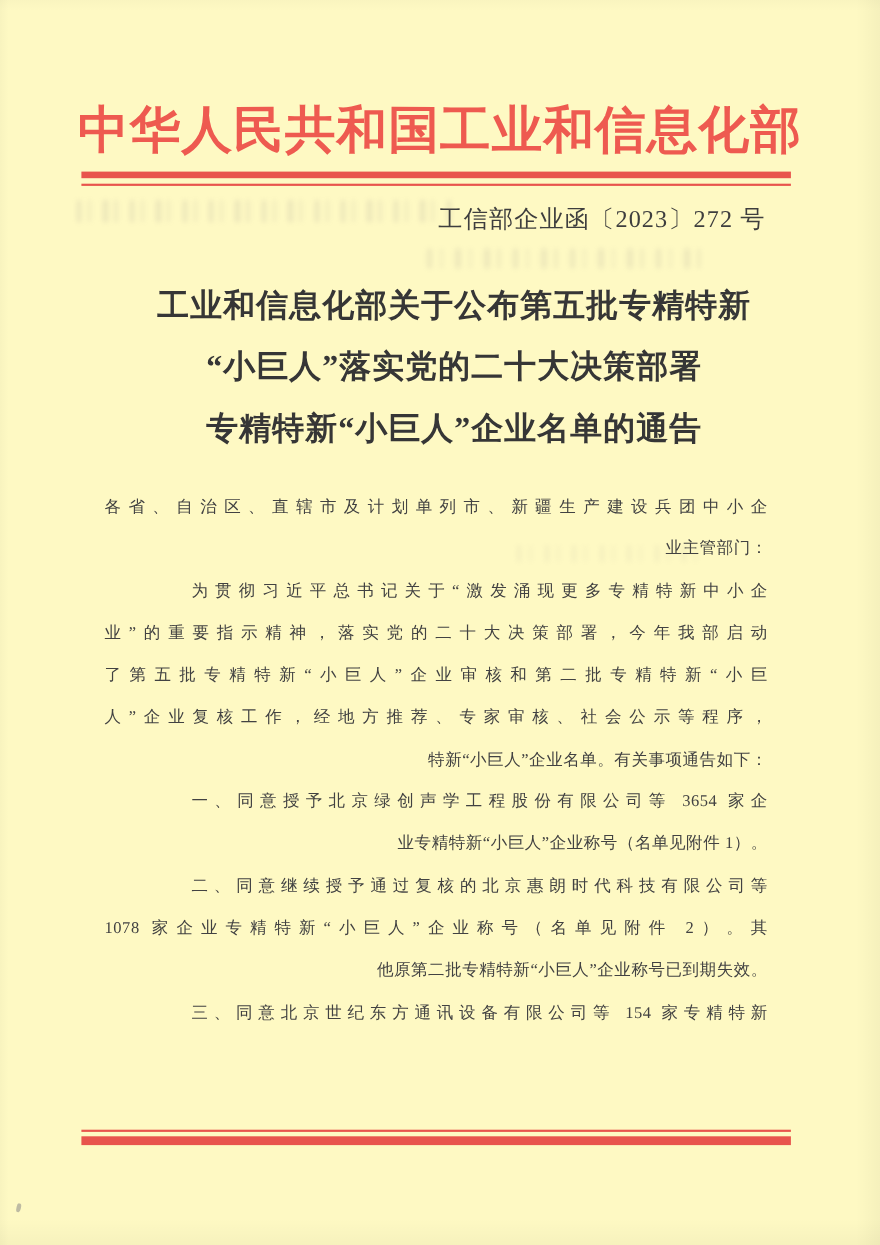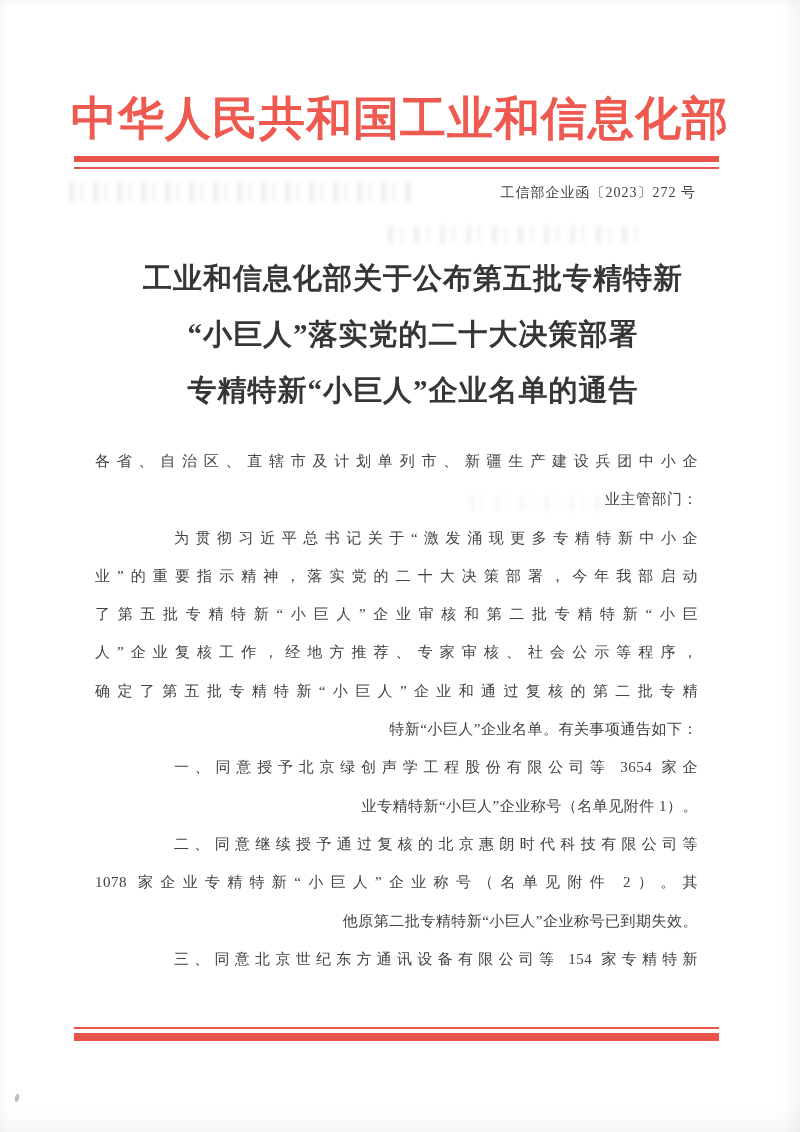--- a/index.html
+++ b/index.html
@@ -1,20 +1,20 @@
 <!DOCTYPE html>
 <html><head>
 <meta charset="utf-8">
 <style>
   html,body { margin:0; padding:0; background:#e9e9e9; }
   .page {
     position:relative;
     width:800px; height:1132px;
     margin:0 auto;
-    background:#ffffff;
+    background:#fef9c3;
     overflow:hidden;
     font-family:"Liberation Serif","DejaVu Serif",serif;
   }
   
   .page::before{
     content:""; position:absolute; inset:0; pointer-events:none;
     background:
       linear-gradient(90deg, rgba(0,0,0,.025) 0, transparent 8px, transparent 778px, rgba(0,0,0,.035) 100%),
       linear-gradient(180deg, rgba(0,0,0,.02) 0, transparent 10px, transparent 1108px, rgba(0,0,0,.03) 100%);
   }
@@ -24,21 +24,21 @@
     font-size:46px; font-weight:bold; letter-spacing:1px;
     color:var(--accent,#ee5a50);
   }
   .rule{ position:absolute; left:74px; width:645px; background:var(--rule,#e8544c); }
   .rule.t1{ top:156px; height:6px; }
   .rule.t2{ top:167px; height:2px; }
   .rule.b1{ top:1027px; height:2px; }
   .rule.b2{ top:1033px; height:8px; }
   .doc-no{
     position:absolute; top:184px; right:104px;
-    font-size:14px; letter-spacing:1px; color:#3e3e3e;
+    font-size:22px; letter-spacing:1px; color:#3e3e3e;
   }
   .title{
     position:absolute; top:250px; left:13px; width:100%;
     text-align:center; font-weight:bold;
     font-size:29px; line-height:56px; color:#363636;
     letter-spacing:1px;
   }
   .body-block{
     position:absolute; top:442px; left:95px; width:603px;
     font-size:15px; line-height:38.3px; color:#424242;
@@ -80,21 +80,20 @@
     <div>专精特新“小巨人”企业名单的通告</div>
   </div>
 
   <div class="body-block" id="body-block">
       <div class="line fill">各省、自治区、直辖市及计划单列市、新疆生产建设兵团中小企</div>
       <div class="line">业主管部门：</div>
       <div class="line fill indent">为贯彻习近平总书记关于“激发涌现更多专精特新中小企</div>
       <div class="line fill">业”的重要指示精神，落实党的二十大决策部署，今年我部启动</div>
       <div class="line fill">了第五批专精特新“小巨人”企业审核和第二批专精特新“小巨</div>
       <div class="line fill">人”企业复核工作，经地方推荐、专家审核、社会公示等程序，</div>
-      <div class="line fill">确定了第五批专精特新“小巨人”企业和通过复核的第二批专精</div>
       <div class="line">特新“小巨人”企业名单。有关事项通告如下：</div>
       <div class="line fill indent">一、同意授予北京绿创声学工程股份有限公司等 3654 家企</div>
       <div class="line">业专精特新“小巨人”企业称号（名单见附件 1）。</div>
       <div class="line fill indent">二、同意继续授予通过复核的北京惠朗时代科技有限公司等</div>
       <div class="line fill">1078 家企业专精特新“小巨人”企业称号（名单见附件 2）。其</div>
       <div class="line">他原第二批专精特新“小巨人”企业称号已到期失效。</div>
       <div class="line fill indent">三、同意北京世纪东方通讯设备有限公司等 154 家专精特新</div>
     </div>
 
   <div class="rule b1"></div>

